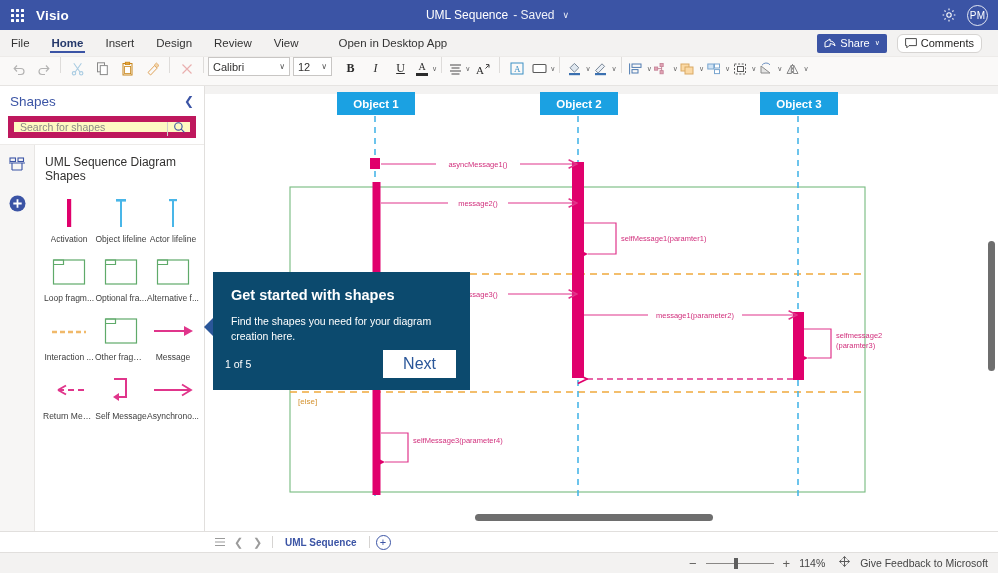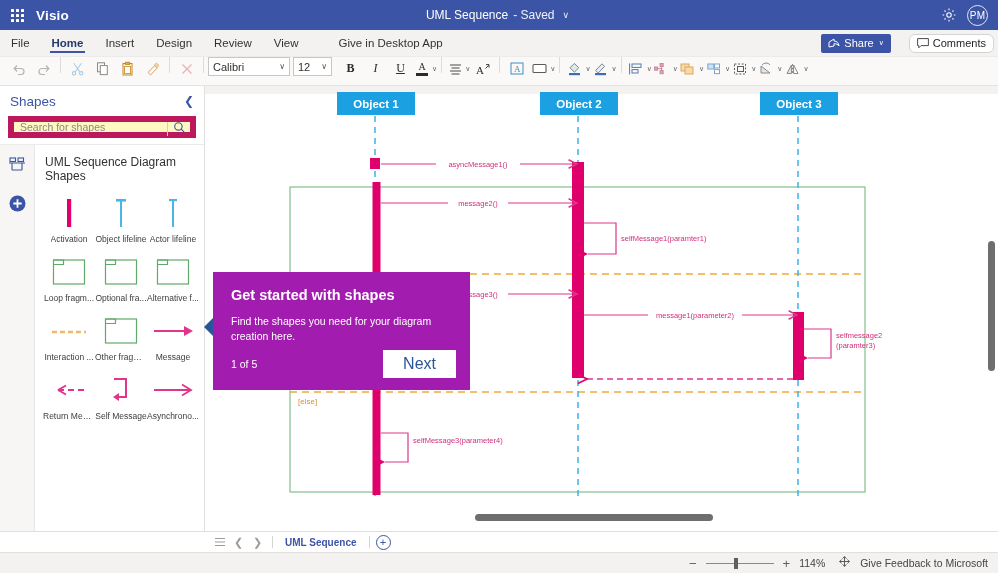--- a/index.html
+++ b/index.html
@@ -42,21 +42,21 @@
   }
   .menu-item {
     display: flex; align-items: center; padding: 0 11px; font-size: 11.5px; color: #333;
     cursor: pointer; position: relative;
   }
   .menu-item.active { color: #25396b; font-weight: bold; }
   .menu-item.active::after {
     content: ""; position: absolute; left: 9px; right: 9px; bottom: 3px; height: 2px; background: #3b54a5;
   }
   .menu-item.plain { margin-left: 18px; color: #333; }
-  .mb-right { margin-left: auto; display: flex; align-items: center; gap: 18px; padding-right: 4px; }
+  .mb-right { margin-left: auto; display: flex; align-items: center; gap: 10px; padding-right: 16px; }
   .share-btn {
     background: #3b54a5; color: #fff; font-size: 11px; border-radius: 2px;
     height: 19px; display: flex; align-items: center; gap: 4px; padding: 0 7px; cursor: pointer;
   }
   .comments-btn {
     background: #fff; color: #201f1e; font-size: 11px; border: 1px solid #d6d4d2; border-radius: 6px;
     height: 19px; display: flex; align-items: center; gap: 4px; padding: 0 7px; cursor: pointer;
   }
 
   
@@ -135,30 +135,30 @@
     background: #6e6e6e; border-radius: 4px; cursor: pointer;
   }
   .hscroll {
     position: absolute; left: 270px; width: 238px; bottom: 10px; height: 7px;
     background: #6e6e6e; border-radius: 4px; cursor: pointer;
   }
 
   
   .callout {
     position: absolute; left: 213px; top: 186px; width: 257px; height: 118px;
-    background: #a21caf; color: #fff; padding: 15px 18px 12px 18px; z-index: 40;
+    background: #0c4a6e; color: #fff; padding: 15px 18px 12px 18px; z-index: 40;
   }
   .callout::before {
     content: ""; position: absolute; left: -9px; top: 46px;
     border-top: 9px solid transparent; border-bottom: 9px solid transparent;
     border-right: 9px solid #2a5699;
   }
   .callout-title { font-size: 14.5px; font-weight: bold; margin-bottom: 11px; }
   .callout-body { font-size: 10.5px; line-height: 1.45; width: 210px; }
-  .callout-foot { position: absolute; left: 18px; right: 14px; bottom: 12px; display: flex; align-items: center; }
+  .callout-foot { position: absolute; left: 12px; right: 14px; bottom: 12px; display: flex; align-items: center; }
   .callout-count { font-size: 10.5px; }
   .next-btn {
     margin-left: auto; background: #fff; color: #2a5699; font-size: 16px;
     padding: 5px 20px; cursor: pointer; border: 0; font-family: "Liberation Sans", sans-serif;
   }
 
   
   .tabbar {
     height: 21px; flex: 0 0 21px; background: #fff; border-top: 1px solid #e1dfdd;
     display: flex; align-items: center; padding-left: 205px; position: relative;
@@ -223,21 +223,21 @@
     </div>
   </div>
 
   <div class="menubar">
     <div class="menu-item">File</div>
     <div class="menu-item active">Home</div>
     <div class="menu-item">Insert</div>
     <div class="menu-item">Design</div>
     <div class="menu-item">Review</div>
     <div class="menu-item">View</div>
-    <div class="menu-item plain">Give in Desktop App</div>
+    <div class="menu-item plain">Open in Desktop App</div>
 
     <div class="mb-right">
       <div class="share-btn">
         <svg width="12" height="12" viewBox="0 0 12 12">
             <path d="M1 10V5.2L6 2v2c3 0 4.6 2 5 5-1.1-1.6-2.7-2.3-5-2.3V9z" fill="none" stroke="#fff" stroke-width="1" stroke-linejoin="round"></path>
           </svg>
         <span>Share</span>
         <span class="chev" style="color:#fff">∨</span>
       </div>
       <div class="comments-btn">

